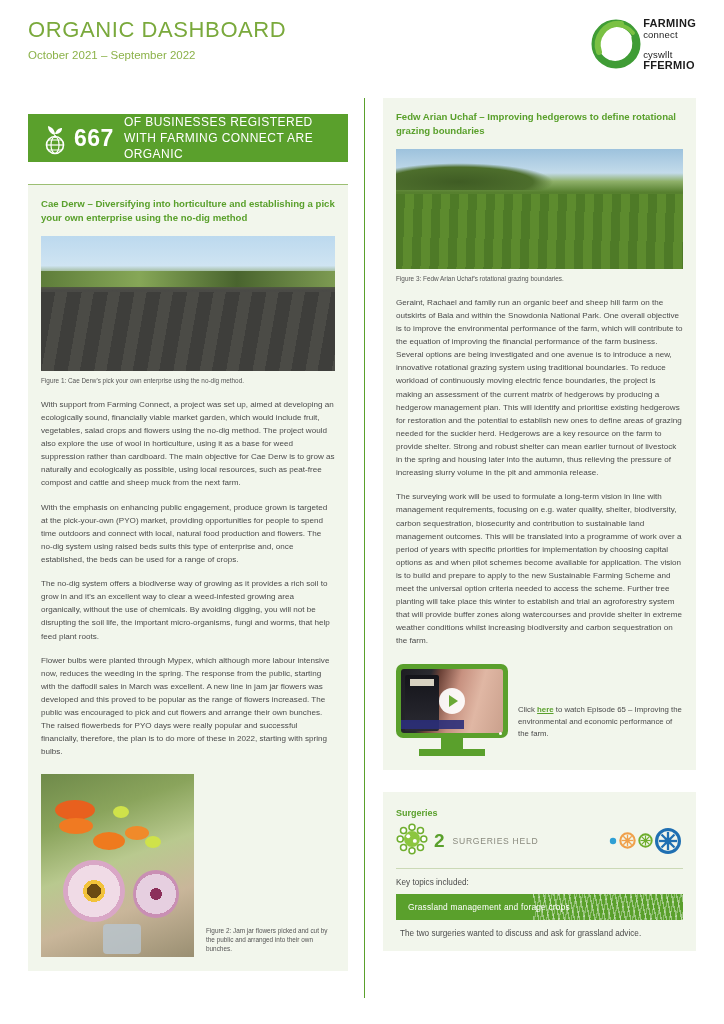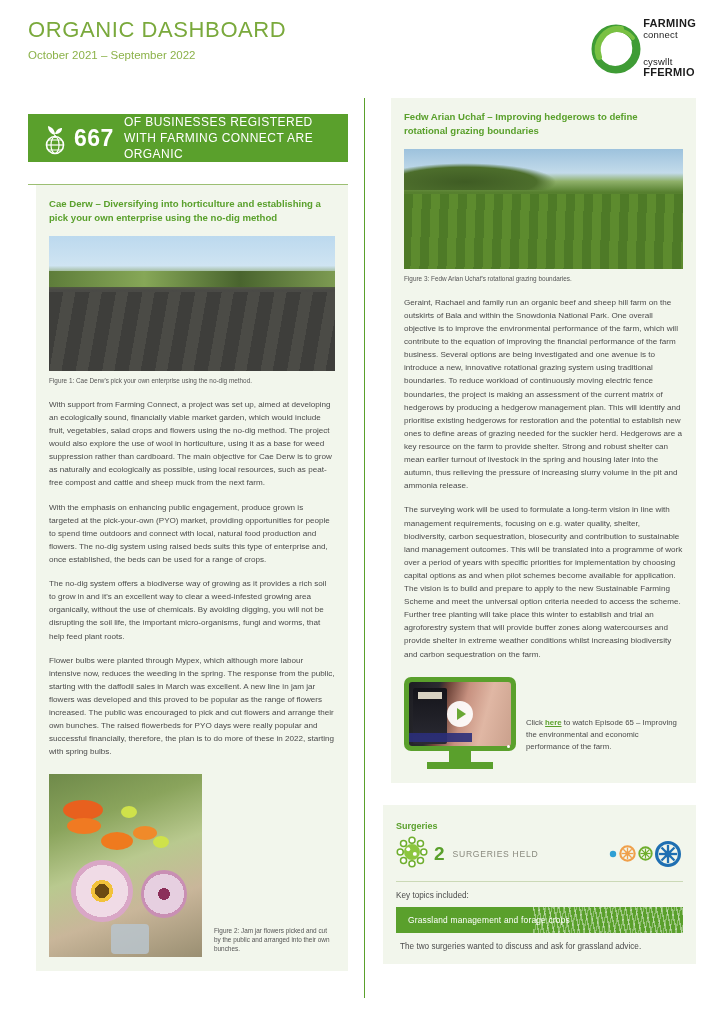--- a/index.html
+++ b/index.html
@@ -15,26 +15,26 @@
 
   
   .header{position:absolute;left:28px;top:18px;width:668px;height:72px;}
   .title{
     font-size:22px;letter-spacing:.6px;color:#7aa93c;font-weight:400;
     margin:0;line-height:1.1;
   }
   .subtitle{
     font-size:11.5px;color:#8cb24a;margin:7px 0 0 0;font-weight:400;
   }
-  .logo-wrap{position:absolute;right:0;top:0;display:flex;align-items:center;gap:1px;}
+  .logo-wrap{position:absolute;right:0;top:0;display:flex;gap:1px;}
   .logo-mark{width:52px;height:52px;position:relative;flex:0 0 auto;}
   .logo-text{line-height:1.08;}
   .logo-l1{font-size:11px;font-weight:bold;color:#1c1c1c;letter-spacing:.3px;}
   .logo-l2{font-size:9.5px;color:#1c1c1c;letter-spacing:.2px;}
-  .logo-l3{font-size:9.5px;color:#1c1c1c;letter-spacing:.2px;margin-top:17px;}
+  .logo-l3{font-size:9.5px;color:#1c1c1c;letter-spacing:.2px;margin-top:10px;}
   .logo-l4{font-size:11px;font-weight:bold;color:#1c1c1c;letter-spacing:.3px;}
 
   
   .col-left{position:absolute;left:28px;top:114px;width:320px;}
   .col-right{position:absolute;left:383px;top:98px;width:313px;}
   .divider{position:absolute;left:364px;top:98px;width:1px;height:900px;background:#5aa02c;}
 
   
   .stat-banner{
     background:#5aa02c;color:#fff;height:48px;display:flex;align-items:center;
@@ -43,21 +43,21 @@
   .globe-icon{width:30px;height:33px;flex:0 0 auto;margin-right:4px;}
   .stat-number{font-size:23px;font-weight:bold;letter-spacing:.5px;margin-right:10px;}
   .stat-label{font-size:12px;line-height:1.35;letter-spacing:.45px;text-transform:uppercase;}
 
   .rule{height:1px;background:#9cbf73;margin:22px 0 0 0;}
   .section-head{
     font-size:10.5px;font-weight:bold;color:#5aa02c;margin:12px 0 9px 0;letter-spacing:.2px;
   }
 
   
-  .card{background:#f2f6ec;padding:12px 13px 14px 13px;box-sizing:border-box;margin-left:8px;}
+  .card{background:#f2f6ec;padding:12px 13px 14px 13px;box-sizing:border-box;}
   .card-title{
     font-size:9.6px;font-weight:bold;color:#5aa02c;line-height:1.5;margin:0 0 10px 0;
   }
   .fig-caption{font-size:6.4px;color:#555;margin:6px 0 0 0;line-height:1.4;}
   .body-text{font-size:8.1px;line-height:1.62;color:#4b4b4b;margin:11px 0 0 0;text-align:left;}
   .body-text:first-of-type{margin-top:12px;}
 
   
   .photo{width:100%;position:relative;overflow:hidden;}
   .photo-nodig{height:135px;background:

